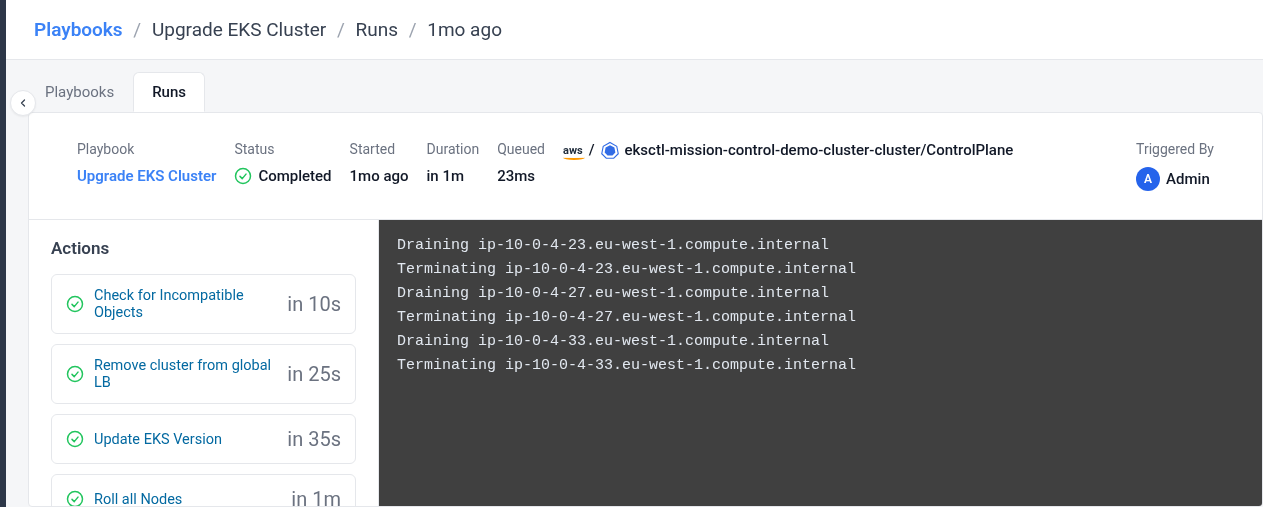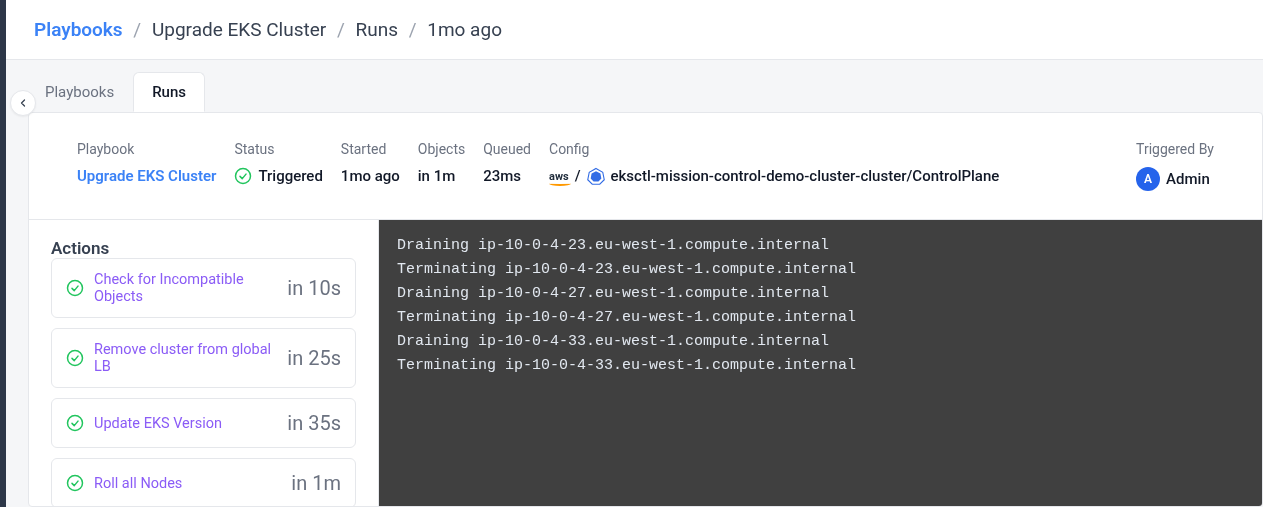--- a/index.html
+++ b/index.html
@@ -32,24 +32,24 @@
     .avatar { width: 24px; height: 24px; border-radius: 50%; background: #2563eb; color: #fff; display: inline-flex; align-items: center; justify-content: center; font-size: 12px; font-weight: 600; }
     
     .config-icons { display: inline-flex; align-items: center; gap: 6px; }
     .aws-icon { font-size: 11px; font-weight: 700; color: #232f3e; position: relative; }
     .aws-icon::after { content: ''; display: block; width: 22px; height: 3px; border-bottom: 2px solid #ff9900; border-radius: 0 0 50% 50%; position: absolute; left: 0; bottom: -3px; }
     .k8s-icon { width: 18px; height: 18px; display: inline-flex; align-items: center; justify-content: center; }
     
     .body-row { display: flex; flex: 1; overflow: hidden; }
     
     .actions-panel { width: 350px; padding: 18px 22px; border-right: 1px solid #e5e7eb; }
-    .actions-title { font-size: 17px; font-weight: 600; color: #374151; }
+    .actions-title { font-size: 17px; font-weight: 600; color: #374151; margin-bottom: 16px; }
     .action-list { display: flex; flex-direction: column; gap: 10px; }
     .action-item { border: 1px solid #e5e7eb; border-radius: 6px; padding: 12px 14px; display: flex; align-items: center; gap: 10px; cursor: pointer; }
-    .action-name { flex: 1; font-size: 14.5px; color: #8b5cf6; }
+    .action-name { flex: 1; font-size: 14.5px; color: #0369a1; }
     .action-duration { font-size: 20px; color: #6b7280; }
     
     .check-icon { width: 18px; height: 18px; flex-shrink: 0; }
     
     .terminal { flex: 1; background: #404040; color: #e2e8f0; font-family: "Courier New", Consolas, monospace; font-size: 15px; line-height: 1.6; padding: 14px 18px; overflow: auto; white-space: pre; }
   </style>
 </head>
 <body>
 
 <div class="sidebar-sliver"></div>
@@ -84,41 +84,40 @@
         <div class="meta-value link">Upgrade EKS Cluster</div>
       </div>
 
       <div class="meta-item">
         <div class="meta-label">Status</div>
         <div class="meta-value">
           <svg class="check-icon" viewBox="0 0 24 24" fill="none" stroke="#22c55e" stroke-width="2" stroke-linecap="round" stroke-linejoin="round">
               <circle cx="12" cy="12" r="10"></circle>
               <polyline points="8 12.5 11 15.5 16 9.5"></polyline>
             </svg>
-          <span>Triggered</span>
+          <span>Completed</span>
         </div>
       </div>
 
       <div class="meta-item">
         <div class="meta-label">Started</div>
         <div class="meta-value">1mo ago</div>
       </div>
 
       <div class="meta-item">
-        <div class="meta-label">Objects</div>
+        <div class="meta-label">Duration</div>
         <div class="meta-value">in 1m</div>
       </div>
 
       <div class="meta-item">
         <div class="meta-label">Queued</div>
         <div class="meta-value">23ms</div>
       </div>
 
       <div class="meta-item">
-        <div class="meta-label">Config</div>
         <div class="meta-value">
           <span class="config-icons">
             <span class="aws-icon">aws</span>
             <span>/</span>
             <span class="k8s-icon">
               <svg viewBox="0 0 24 24" width="18" height="18">
                   <polygon points="12,2 21,7 23,17 17,23 7,23 1,17 3,7" fill="#fff" stroke="#326ce5" stroke-width="1.5"></polygon>
                   <polygon points="12,2 21,7 23,17 17,23 7,23 1,17 3,7" fill="#326ce5" transform="scale(0.65) translate(6.5,6.5)"></polygon>
                 </svg>
             </span>

